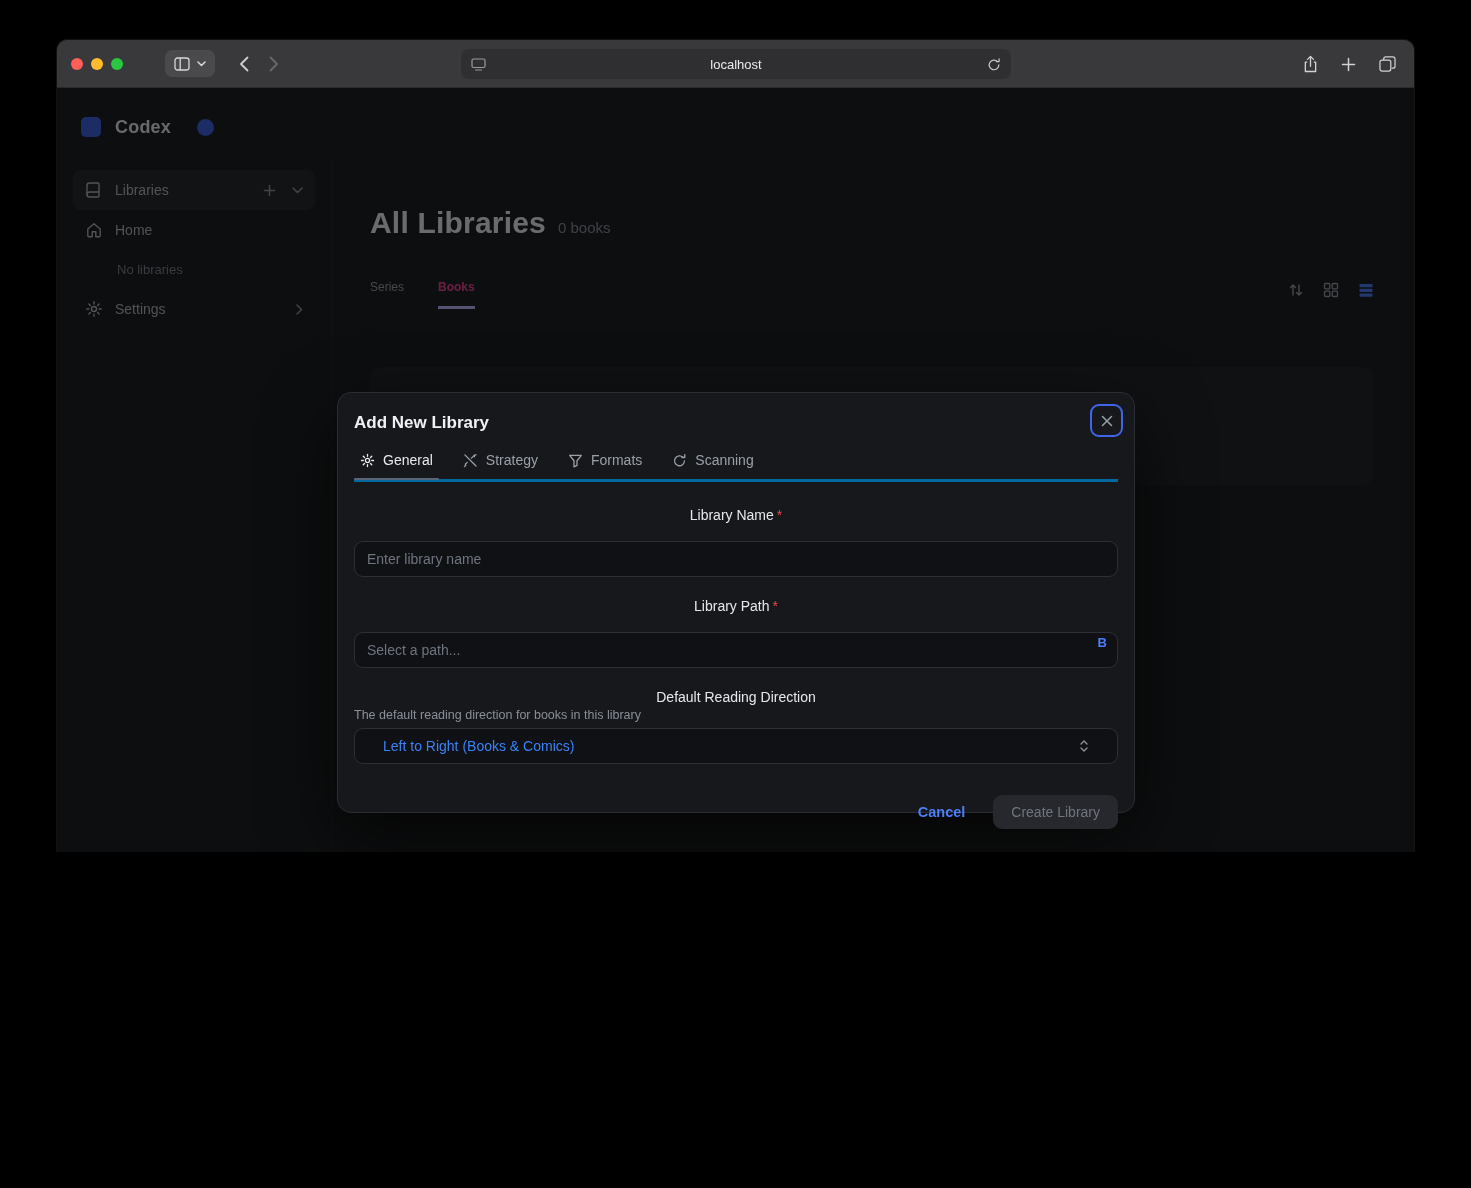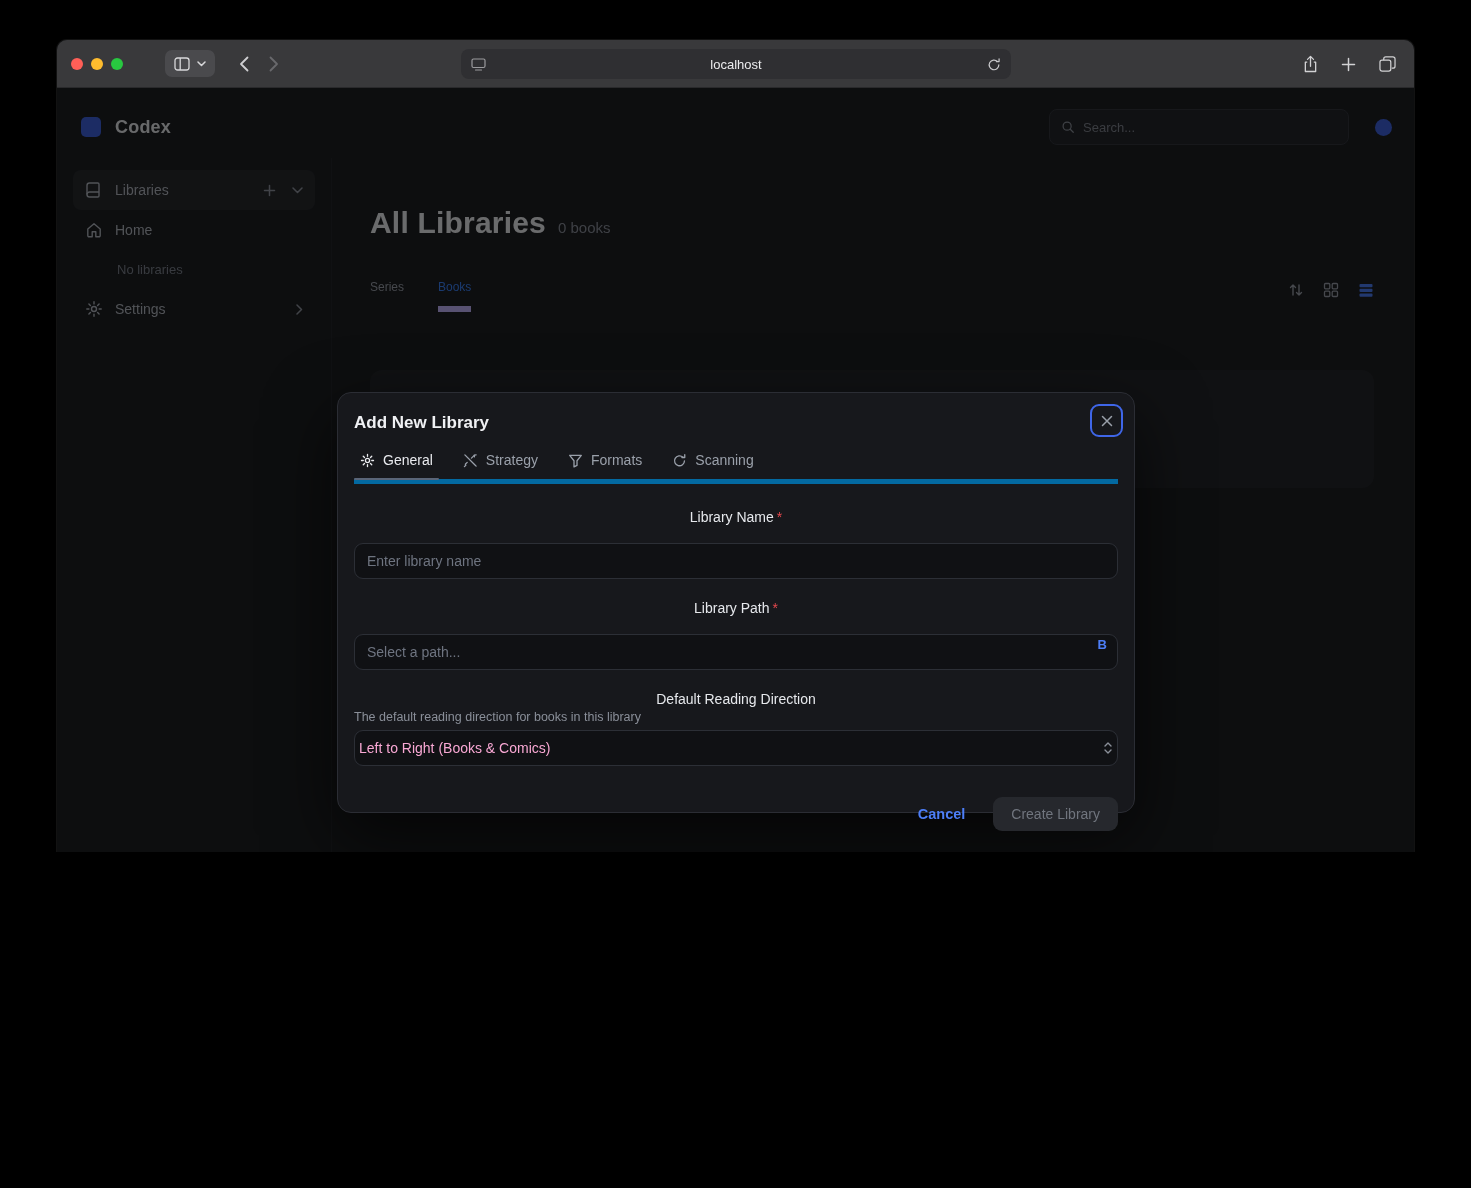--- a/index.html
+++ b/index.html
@@ -51,55 +51,55 @@
   .no-libs { color:#7c828c; font-size:13px; padding:12px 12px 12px 44px; }
   .side-spacer { flex:1; }
   .icon { display:inline-flex; align-items:center; justify-content:center; }
 
   .main { flex:1; padding:48px 40px 0 38px; position:relative; }
   .main-title-row { display:flex; align-items:baseline; }
   .main-title { font-size:30px; font-weight:700; color:#ecedef; letter-spacing:0.2px; }
   .main-count { margin-left:12px; font-size:15px; color:#8a8f99; }
   .tabs-row { margin-top:40px; display:flex; }
   .tab { margin-right:34px; font-size:12px; color:#9ba0aa; padding-bottom:12px; cursor:pointer; }
-  .tab.active { color:#3b82f6; border-bottom:6px solid #c4b5fd; }
+  .tab.active { color:#ec4899; border-bottom:3px solid #c4b5fd;font-weight:bold; }
   .view-icons { position:absolute; right:40px; top:124px; display:flex; gap:19px; color:#9ba0aa; align-items:center; }
   .view-icons > span { display:flex; cursor:pointer; }
   .view-icons .active-view { color:#4d7ef7; }
   .empty-card { margin-top:58px; height:118px; background:rgba(255,255,255,0.035); border-radius:12px; }
 
   .dim { position:absolute; inset:0; background:rgba(0,0,0,0.55); z-index:5; }
 
   
   .modal { position:absolute; left:280px; top:304px; width:798px; height:421px; z-index:10;
            background:#17181c; border:1px solid #2b2d34; border-radius:14px;
            padding:20px 16px 16px; box-shadow:0 25px 70px rgba(0,0,0,0.65); }
   .modal-title { font-size:17px; font-weight:600; color:#f0f1f4; }
   .modal-close { position:absolute; top:11px; right:11px; width:33px; height:33px; border-radius:9px;
                  border:2px solid #3f66e8; background:transparent; color:#9aa0aa;
                  display:flex; align-items:center; justify-content:center; cursor:pointer; }
-  .modal-tabs { display:flex; gap:30px; margin-top:19px; border-bottom:5px solid #0369a1; padding:0 6px; }
+  .modal-tabs { display:flex; gap:30px; margin-top:19px; border-bottom:3px solid #0369a1; padding:0 6px; }
   .mtab { display:flex; align-items:center; gap:8px; font-size:14px; color:#9aa0aa; padding-bottom:11px;
           position:relative; cursor:pointer; }
   .mtab.active { color:#e9eaee; }
   .mtab.active::after { content:''; position:absolute; left:-6px; right:-6px; bottom:-1px; height:2px;
                         background:#5a6578; border-radius:1px; }
   .f-label { margin-top:21px; font-size:14px; font-weight:500; color:#e6e8ec;text-align:center; }
   .f-label.first { margin-top:25px; }
   .req { color:#e5484d; margin-left:3px; }
   .field { width:100%; height:36px; margin-top:18px; background:#101114; border:1px solid #2c2f36;
            border-radius:9px; padding:0 12px; color:#e6e8ec; font-size:14px; font-family:inherit; outline:none; }
   .field::placeholder { color:#6e7480; }
   .path-wrap { position:relative; }
   .browse-b { position:absolute; right:11px; top:50%; transform:translateY(-37%); color:#4d7ef7;
               font-size:13px; font-weight:700; cursor:pointer; }
   .help { margin-top:3px; font-size:12.5px; color:#8a8f99; }
   .select { margin-top:6px; height:36px; background:#101114; border:1px solid #2c2f36; border-radius:9px;
-            display:flex; align-items:center; justify-content:space-between; padding:0 4px;
-            color:#f9a8d4; font-size:14px; cursor:pointer; }
+            display:flex; align-items:center; justify-content:space-between; padding:0 28px;
+            color:#3b82f6; font-size:14px; cursor:pointer; }
   .select .sel-icon { color:#8a8f99; display:flex; }
   .modal-footer { display:flex; justify-content:flex-end; align-items:center; gap:28px; margin-top:31px; }
   .btn-cancel { color:#4d7ef7; font-size:14.5px; font-weight:700; background:none; border:none;
                 cursor:pointer; font-family:inherit; }
   .btn-create { background:#26282d; color:#70757e; border:none; border-radius:9px; padding:9px 18px;
                 font-size:14px; font-weight:500; cursor:pointer; font-family:inherit; }
   svg { display:block; }
 </style>
 </head>
 <body>
@@ -172,29 +172,20 @@
             </svg>
         </span>
       </div>
     </div>
 
     <div class="app">
 
       <div class="app-header">
         <span class="logo"></span>
         <span class="brand">Codex</span>
-        <div class="search">
-          <span class="icon">
-            <svg width="14" height="14" viewBox="0 0 16 16">
-                <circle cx="7" cy="7" r="4.6" fill="none" stroke="currentColor" stroke-width="1.4"></circle>
-                <line x1="10.6" y1="10.6" x2="14" y2="14" stroke="currentColor" stroke-width="1.4" stroke-linecap="round"></line>
-              </svg>
-          </span>
-          <input type="text" placeholder="Search..." style="">
-        </div>
         <span class="avatar"></span>
       </div>
 
       <div class="app-body">
         <aside class="sidebar">
           <div class="side-item active">
             <span class="icon">
               <svg width="18" height="18" viewBox="0 0 18 18">
                   <path d="M4.5 2h8.3a1.2 1.2 0 0 1 1.2 1.2v11.6a1.2 1.2 0 0 1-1.2 1.2H4.5A2.5 2.5 0 0 1 2 13.5v-9A2.5 2.5 0 0 1 4.5 2z" fill="none" stroke="currentColor" stroke-width="1.4" stroke-linejoin="round"></path>
                   <path d="M2 13.5A2.5 2.5 0 0 1 4.5 11H14" fill="none" stroke="currentColor" stroke-width="1.4"></path>

